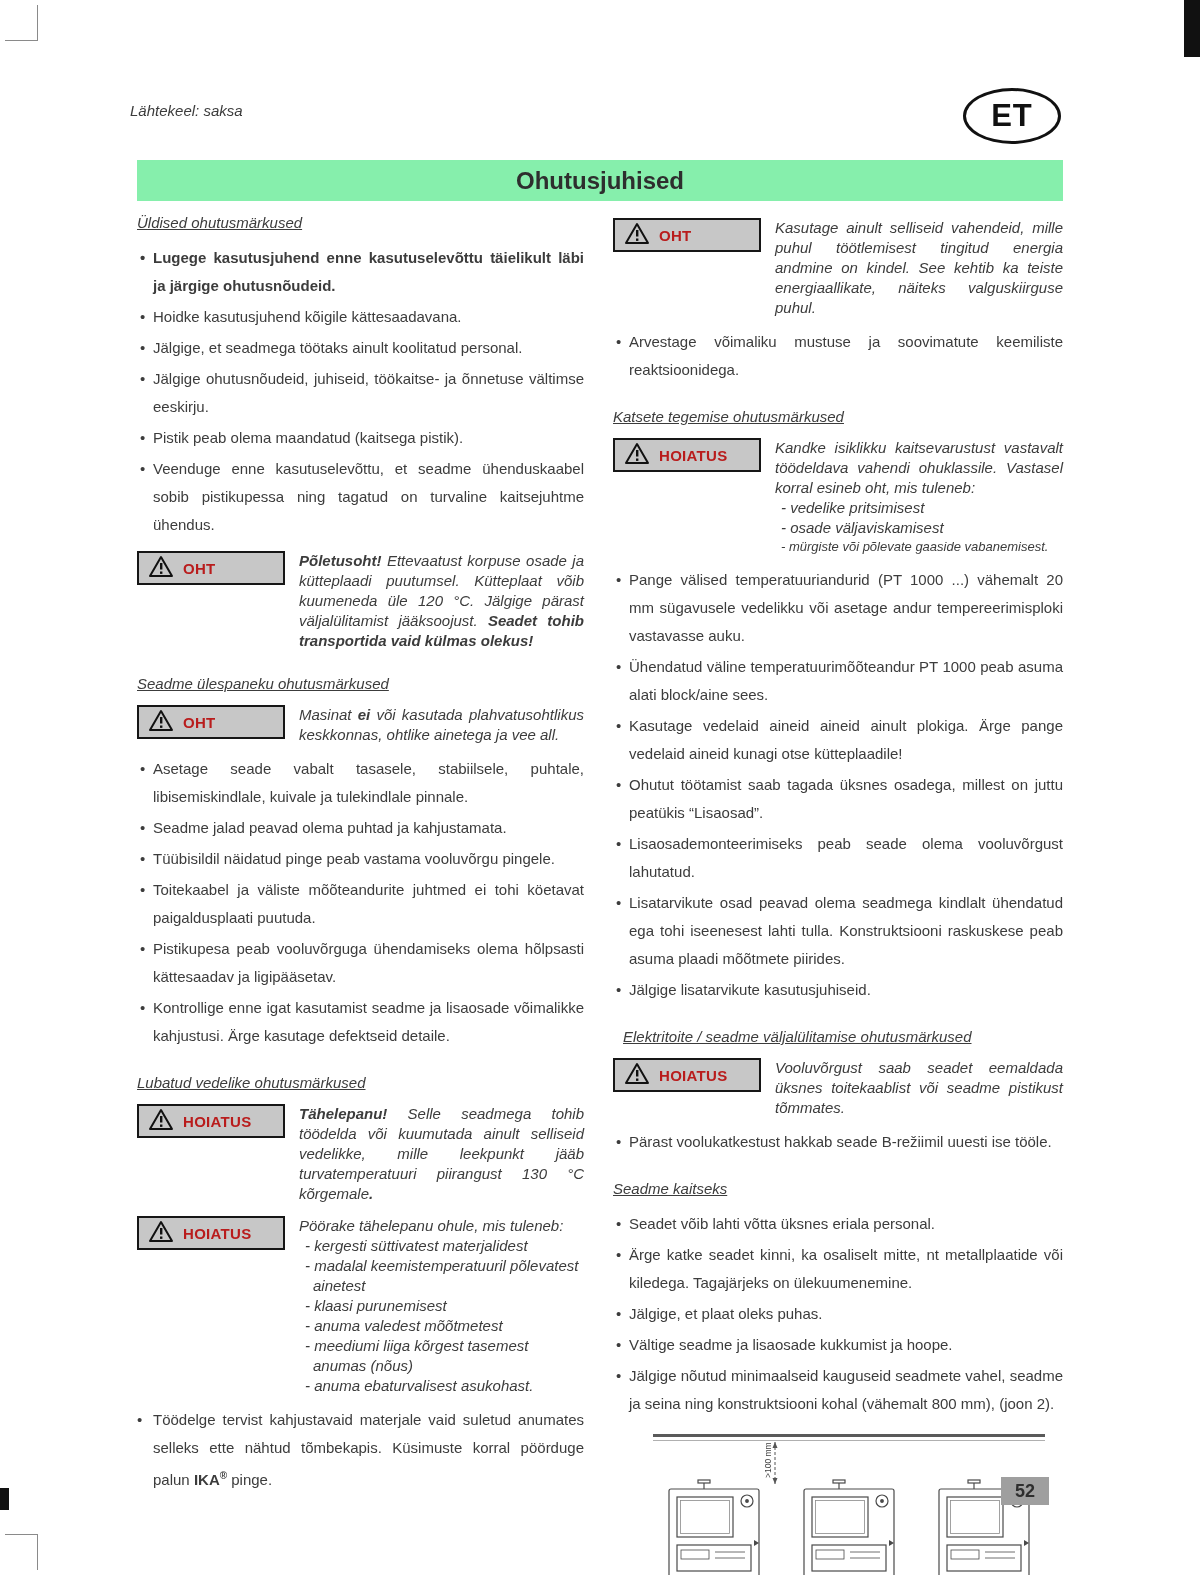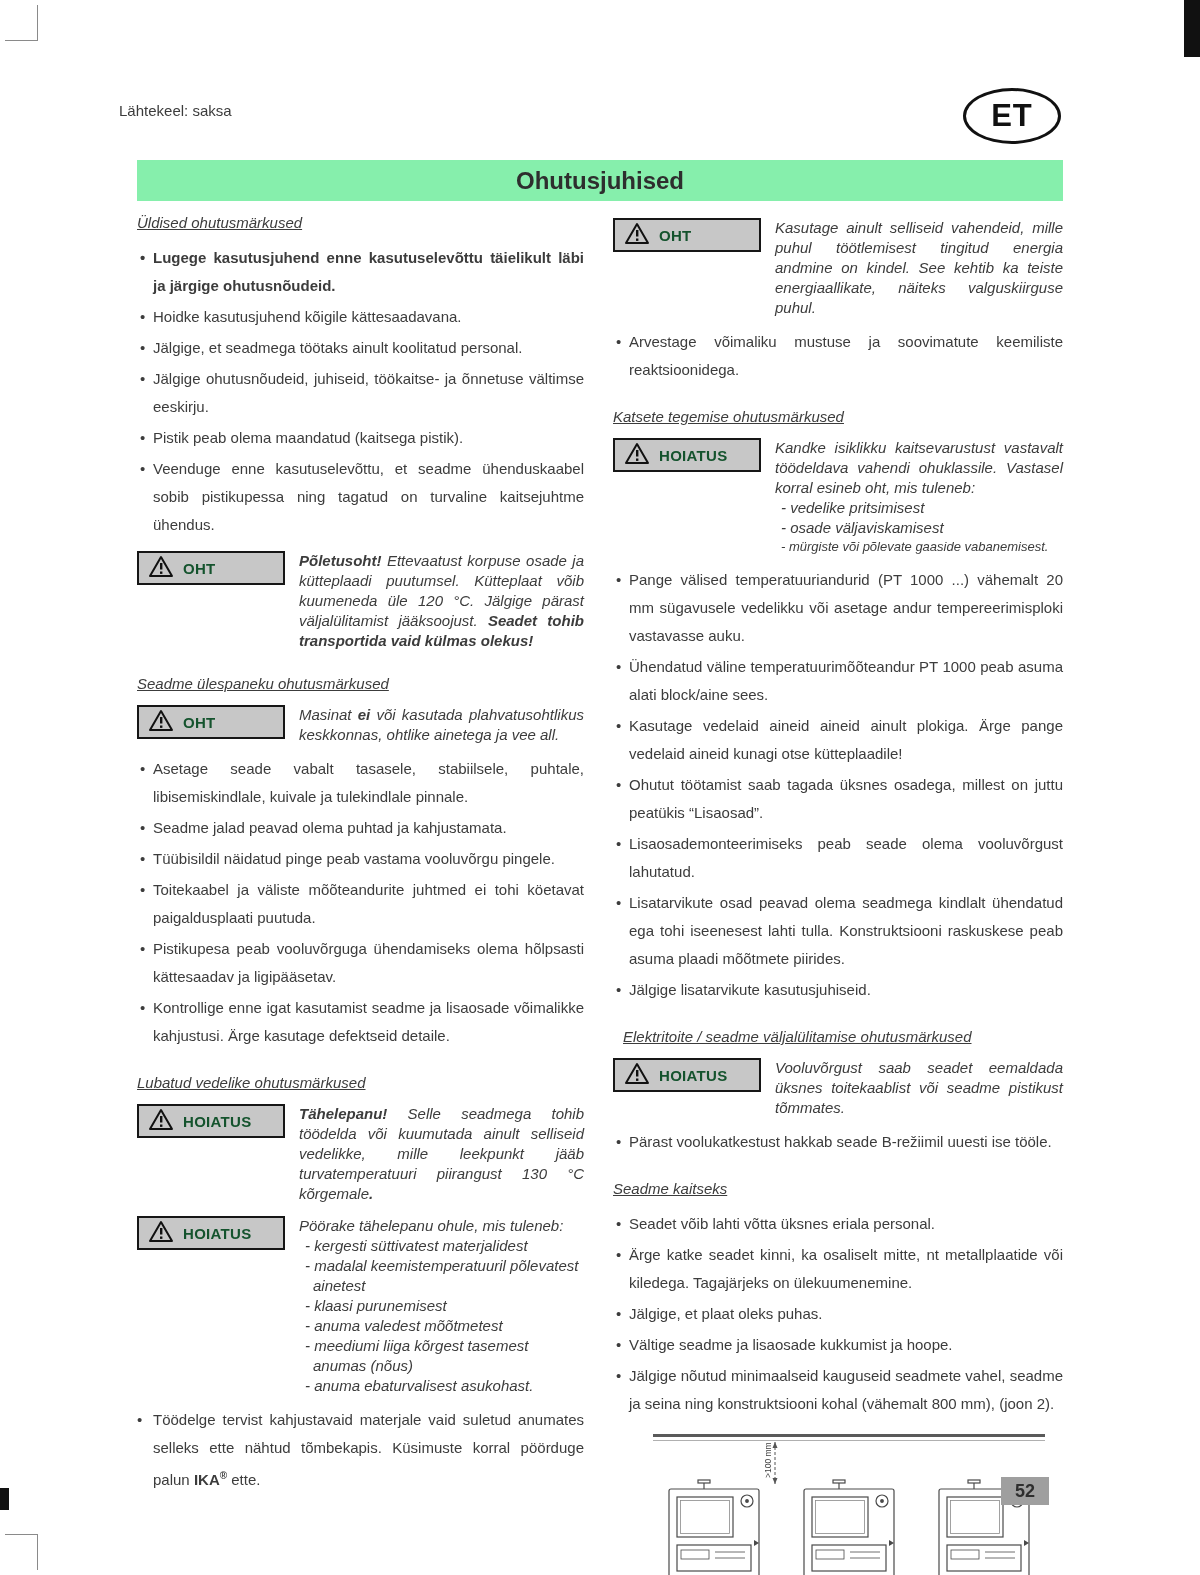--- a/index.html
+++ b/index.html
@@ -8,21 +8,21 @@
     width:1200px; height:1575px; position:relative; overflow:hidden;
     font-family:"Liberation Sans", sans-serif; color:#3c3c3c;
     -webkit-font-smoothing:antialiased;
   }
 
   
   .mark { position:absolute; background:#111; }
   .cropline { position:absolute; background:#8a8a8a; }
 
   
-  .lang-note { position:absolute; left:119px; top:102px; font-size:15px; color:#3c3c3c; }
+  .lang-note { position:absolute; left:130px; top:102px; font-size:15px; color:#3c3c3c;font-style:italic; }
   .lang-badge {
     position:absolute; left:963px; top:88px; width:98px; height:56px;
     border:3.5px solid #111; border-radius:50%;
     display:flex; align-items:center; justify-content:center;
     font-size:31px; font-weight:bold; color:#111; letter-spacing:1px;
   }
   .title-bar {
     position:absolute; left:137px; top:160px; width:926px; height:41px;
     background:#86efac; display:flex; align-items:center; justify-content:center;
     font-size:24px; font-weight:bold; color:#2e2e2e;
@@ -46,21 +46,21 @@
   }
   ul.bullets li::before { content:"•"; position:absolute; left:3px; }
   ul.bullets li.bold { font-weight:bold; }
   ul.bullets li.tight::before { left:0px; }
 
   .warn-row { display:flex; align-items:flex-start; gap:14px; margin:12px 0 10px 0; }
   .warn-box {
     flex:0 0 148px; height:34px; background:#c7c7c7; border:2px solid #161616;
     display:flex; align-items:center; gap:9px; padding:0 9px;
   }
-  .warn-box .warn-label { font-size:15px; font-weight:bold; color:#14532d; letter-spacing:0.3px; }
+  .warn-box .warn-label { font-size:15px; font-weight:bold; color:#b91c1c; letter-spacing:0.3px; }
   .warn-text { flex:1; font-size:15px; line-height:20px; text-align:justify;font-style:italic; }
   .warn-text .dash { padding-left:14px; text-indent:-8px; text-align:left; }
   .warn-text .dash.small { font-size:13px; line-height:18px; }
 
   .figure-wrap { margin:14px 0 8px 40px; width:392px; }
   .fig-caption { font-size:14px; font-weight:bold; text-align:center; margin-top:4px; color:#2e2e2e; }
 
   .page-num {
     position:absolute; left:1001px; top:1477px; width:48px; height:28px;
     background:#9f9f9f; display:flex; align-items:center; justify-content:center;
@@ -170,21 +170,21 @@
       <div class="dash">- kergesti süttivatest materjalidest</div>
       <div class="dash">- madalal keemistemperatuuril põlevatest ainetest</div>
       <div class="dash">- klaasi purunemisest</div>
       <div class="dash">- anuma valedest mõõtmetest</div>
       <div class="dash">- meediumi liiga kõrgest tasemest anumas (nõus)</div>
       <div class="dash">- anuma ebaturvalisest asukohast.</div>
     </div>
   </div>
 
   <ul class="bullets">
-    <li class="tight"><span>Töödelge tervist kahjustavaid materjale vaid suletud anumates selleks ette nähtud tõmbekapis. Küsimuste korral pöörduge palun </span><strong><span>IKA</span><sup>®</sup></strong><span> ette.</span></li>
+    <li class="tight"><span>Töödelge tervist kahjustavaid materjale vaid suletud anumates selleks ette nähtud tõmbekapis. Küsimuste korral pöörduge palun </span><strong><span>IKA</span><sup>®</sup></strong><span> pinge.</span></li>
   </ul>
 
 </div>
 
 <div class="col-right">
 
   <div class="warn-row" style="margin-top:0;">
     <div class="warn-box">
       <span>
         <svg width="26" height="23" viewBox="0 0 26 23">

